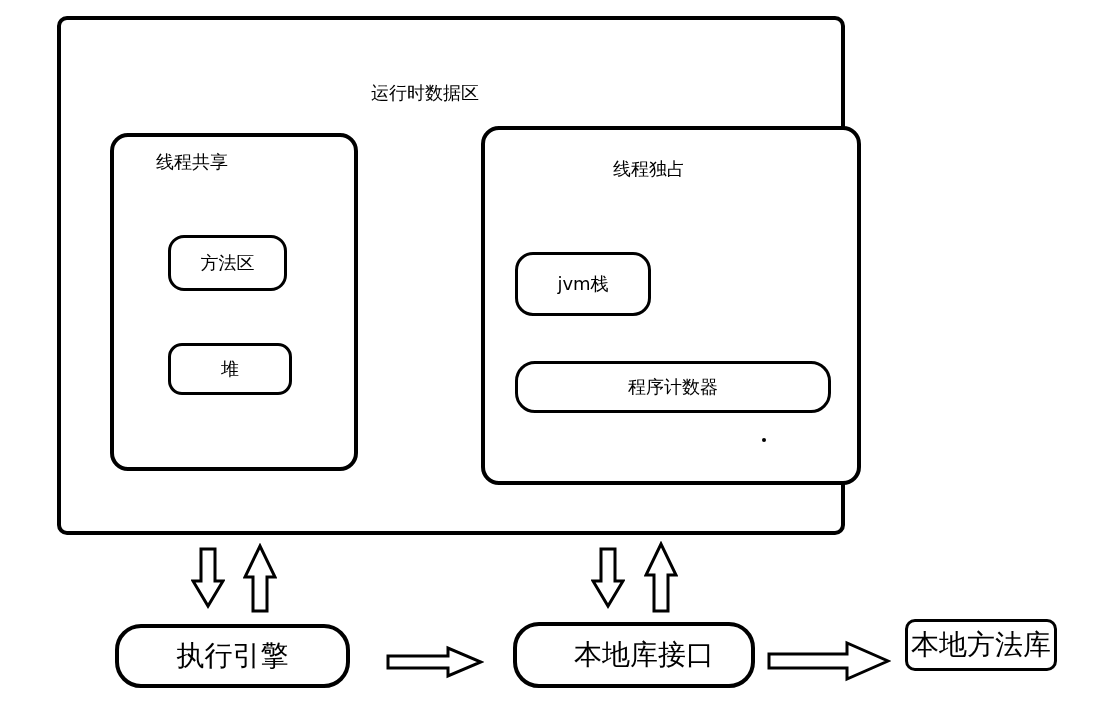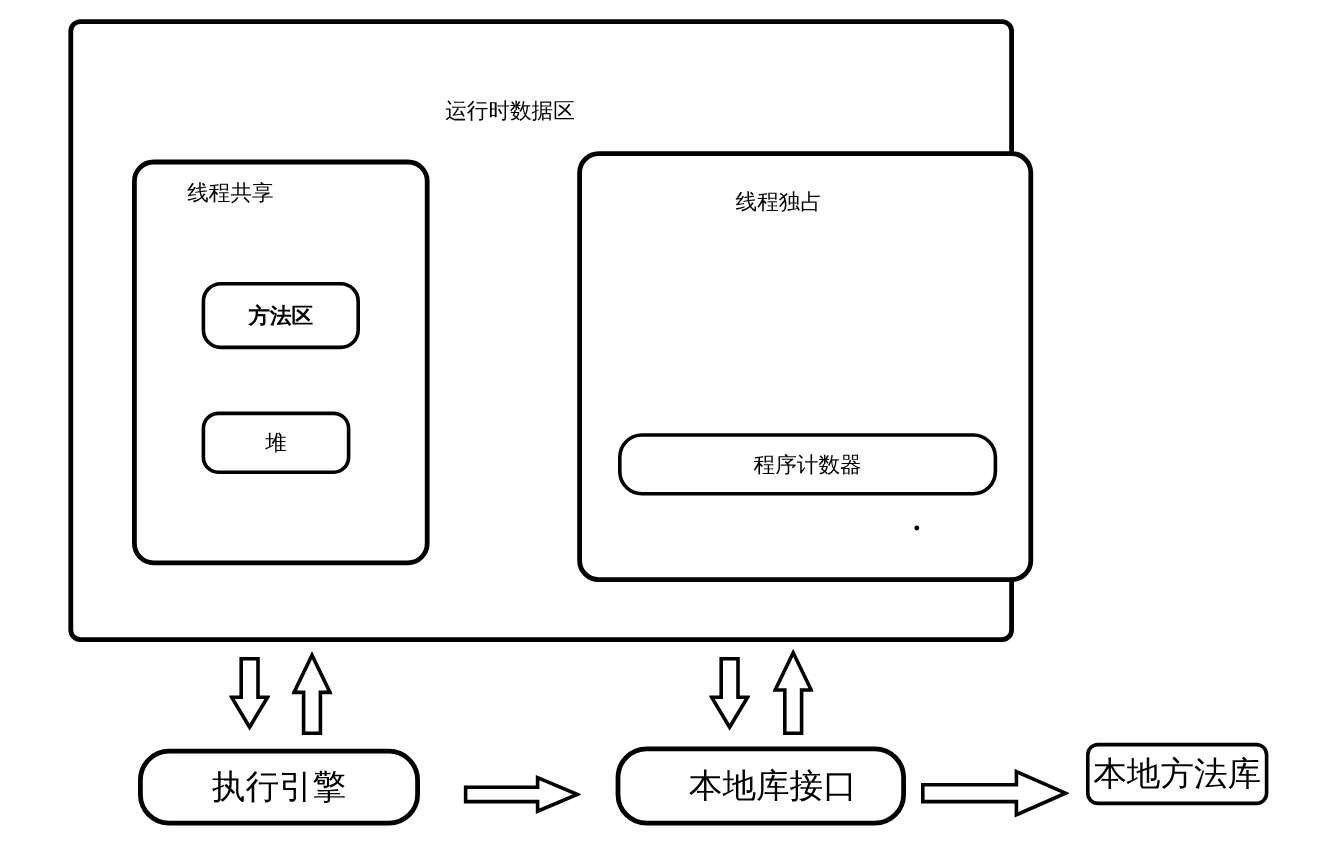--- a/index.html
+++ b/index.html
@@ -50,21 +50,21 @@
     border-radius: 50%;
   }
 
   
   .outer-box        { left: 57px;  top: 16px;  width: 788px; height: 519px; border-radius: 10px; }
   .outer-title      { left: 310px; top: 62px; }
 
   
   .shared-box       { left: 49px;  top: 113px; width: 248px; height: 338px; border-radius: 18px; }
   .shared-title     { left: 42px;  top: 14px; }
-  .method-area-box  { left: 54px;  top: 98px;  width: 132px; height: 56px;  border-radius: 16px; font-weight: bold; }
+  .method-area-box  { left: 54px;  top: 98px;  width: 119px; height: 56px;  border-radius: 16px; }
   .heap-box         { left: 54px;  top: 206px; width: 124px; height: 52px;  border-radius: 14px; }
 
   
   .private-box      { left: 376px; top: 106px; width: 380px; height: 359px; border-radius: 18px; margin-left: 44px; }
   .private-title    { left: 128px; top: 28px; }
   .jvm-stack-box    { left: 30px;  top: 122px; width: 136px; height: 64px;  border-radius: 18px; }
   .native-stack-box { left: 207px; top: 126px; width: 140px; height: 58px;  border-radius: 14px; }
   .pc-box           { left: 30px;  top: 231px; width: 316px; height: 52px;  border-radius: 20px; }
 
   
@@ -101,20 +101,23 @@
       </div>
 
       <div class="box centered heap-box">
         <span class="node-text">堆</span>
       </div>
     </div>
 
     <div class="box thick private-box">
       <div class="lbl private-title">线程独占</div>
 
+      <div class="box centered jvm-stack-box">
+        <span class="node-text">jvm栈</span>
+      </div>
 
 
       <div class="box centered pc-box">
         <span class="node-text">程序计数器</span>
       </div>
     </div>
   </div>
 
   <div class="dot stray-dot"></div>
 

